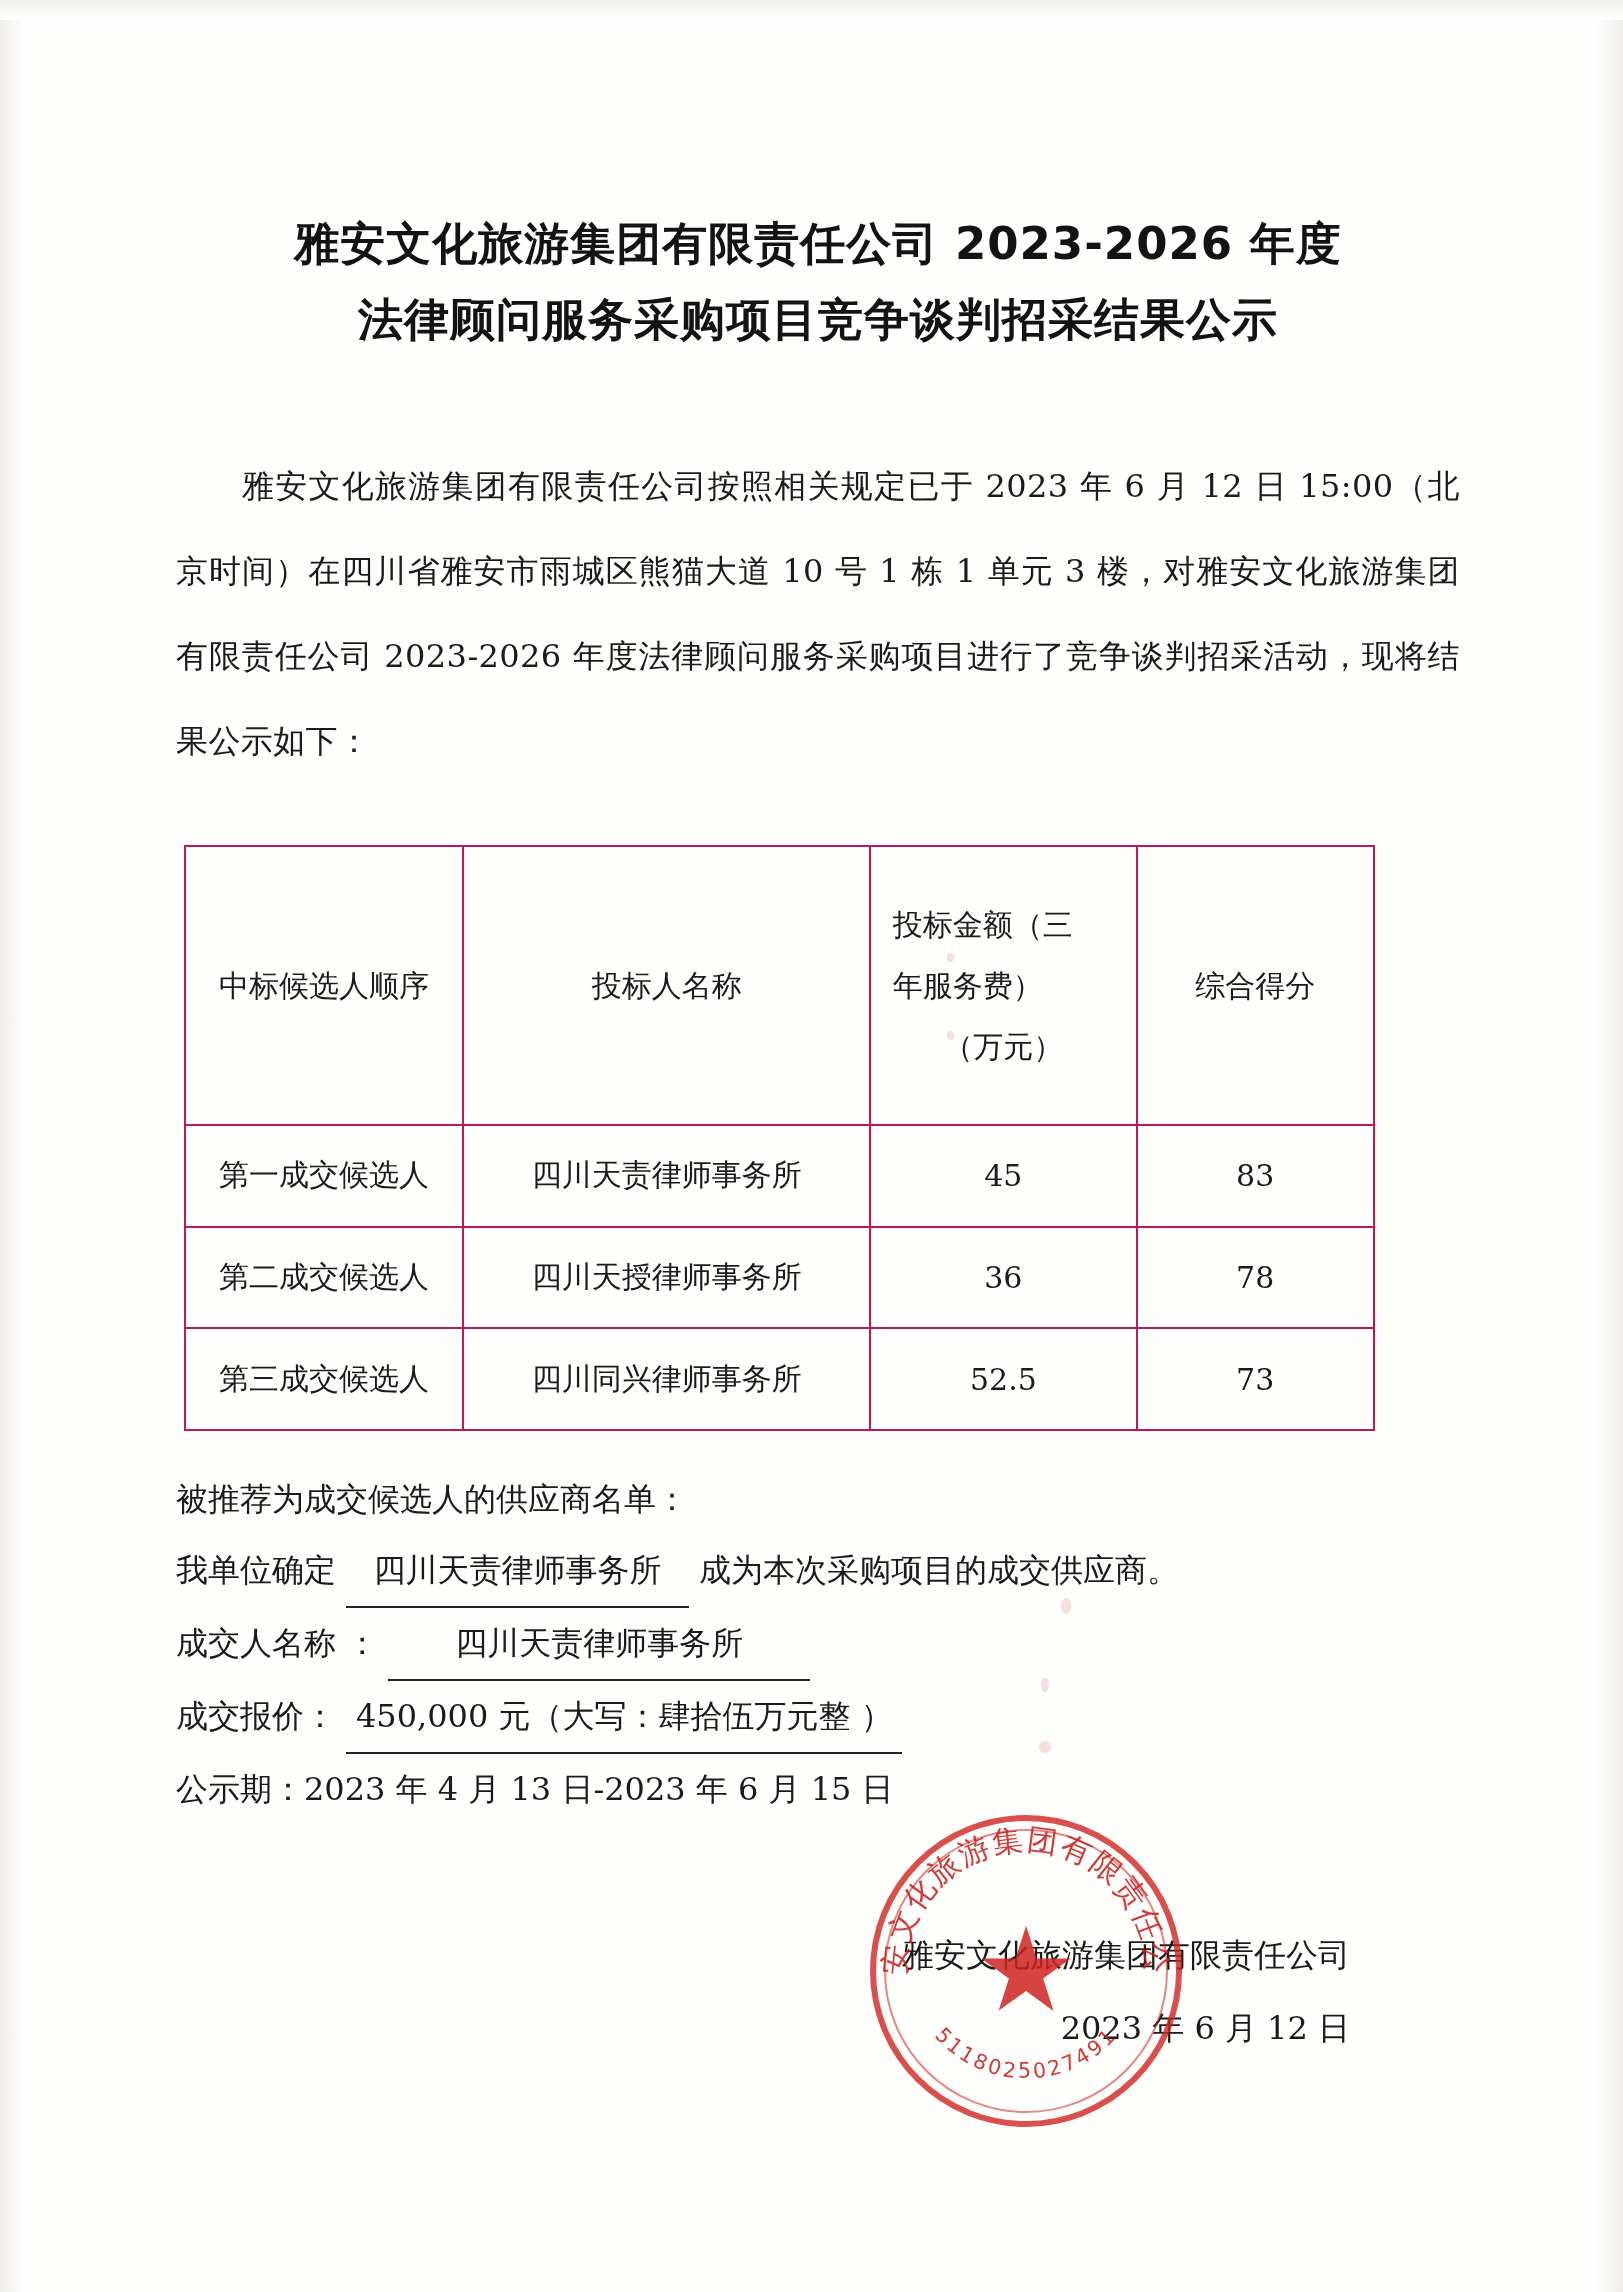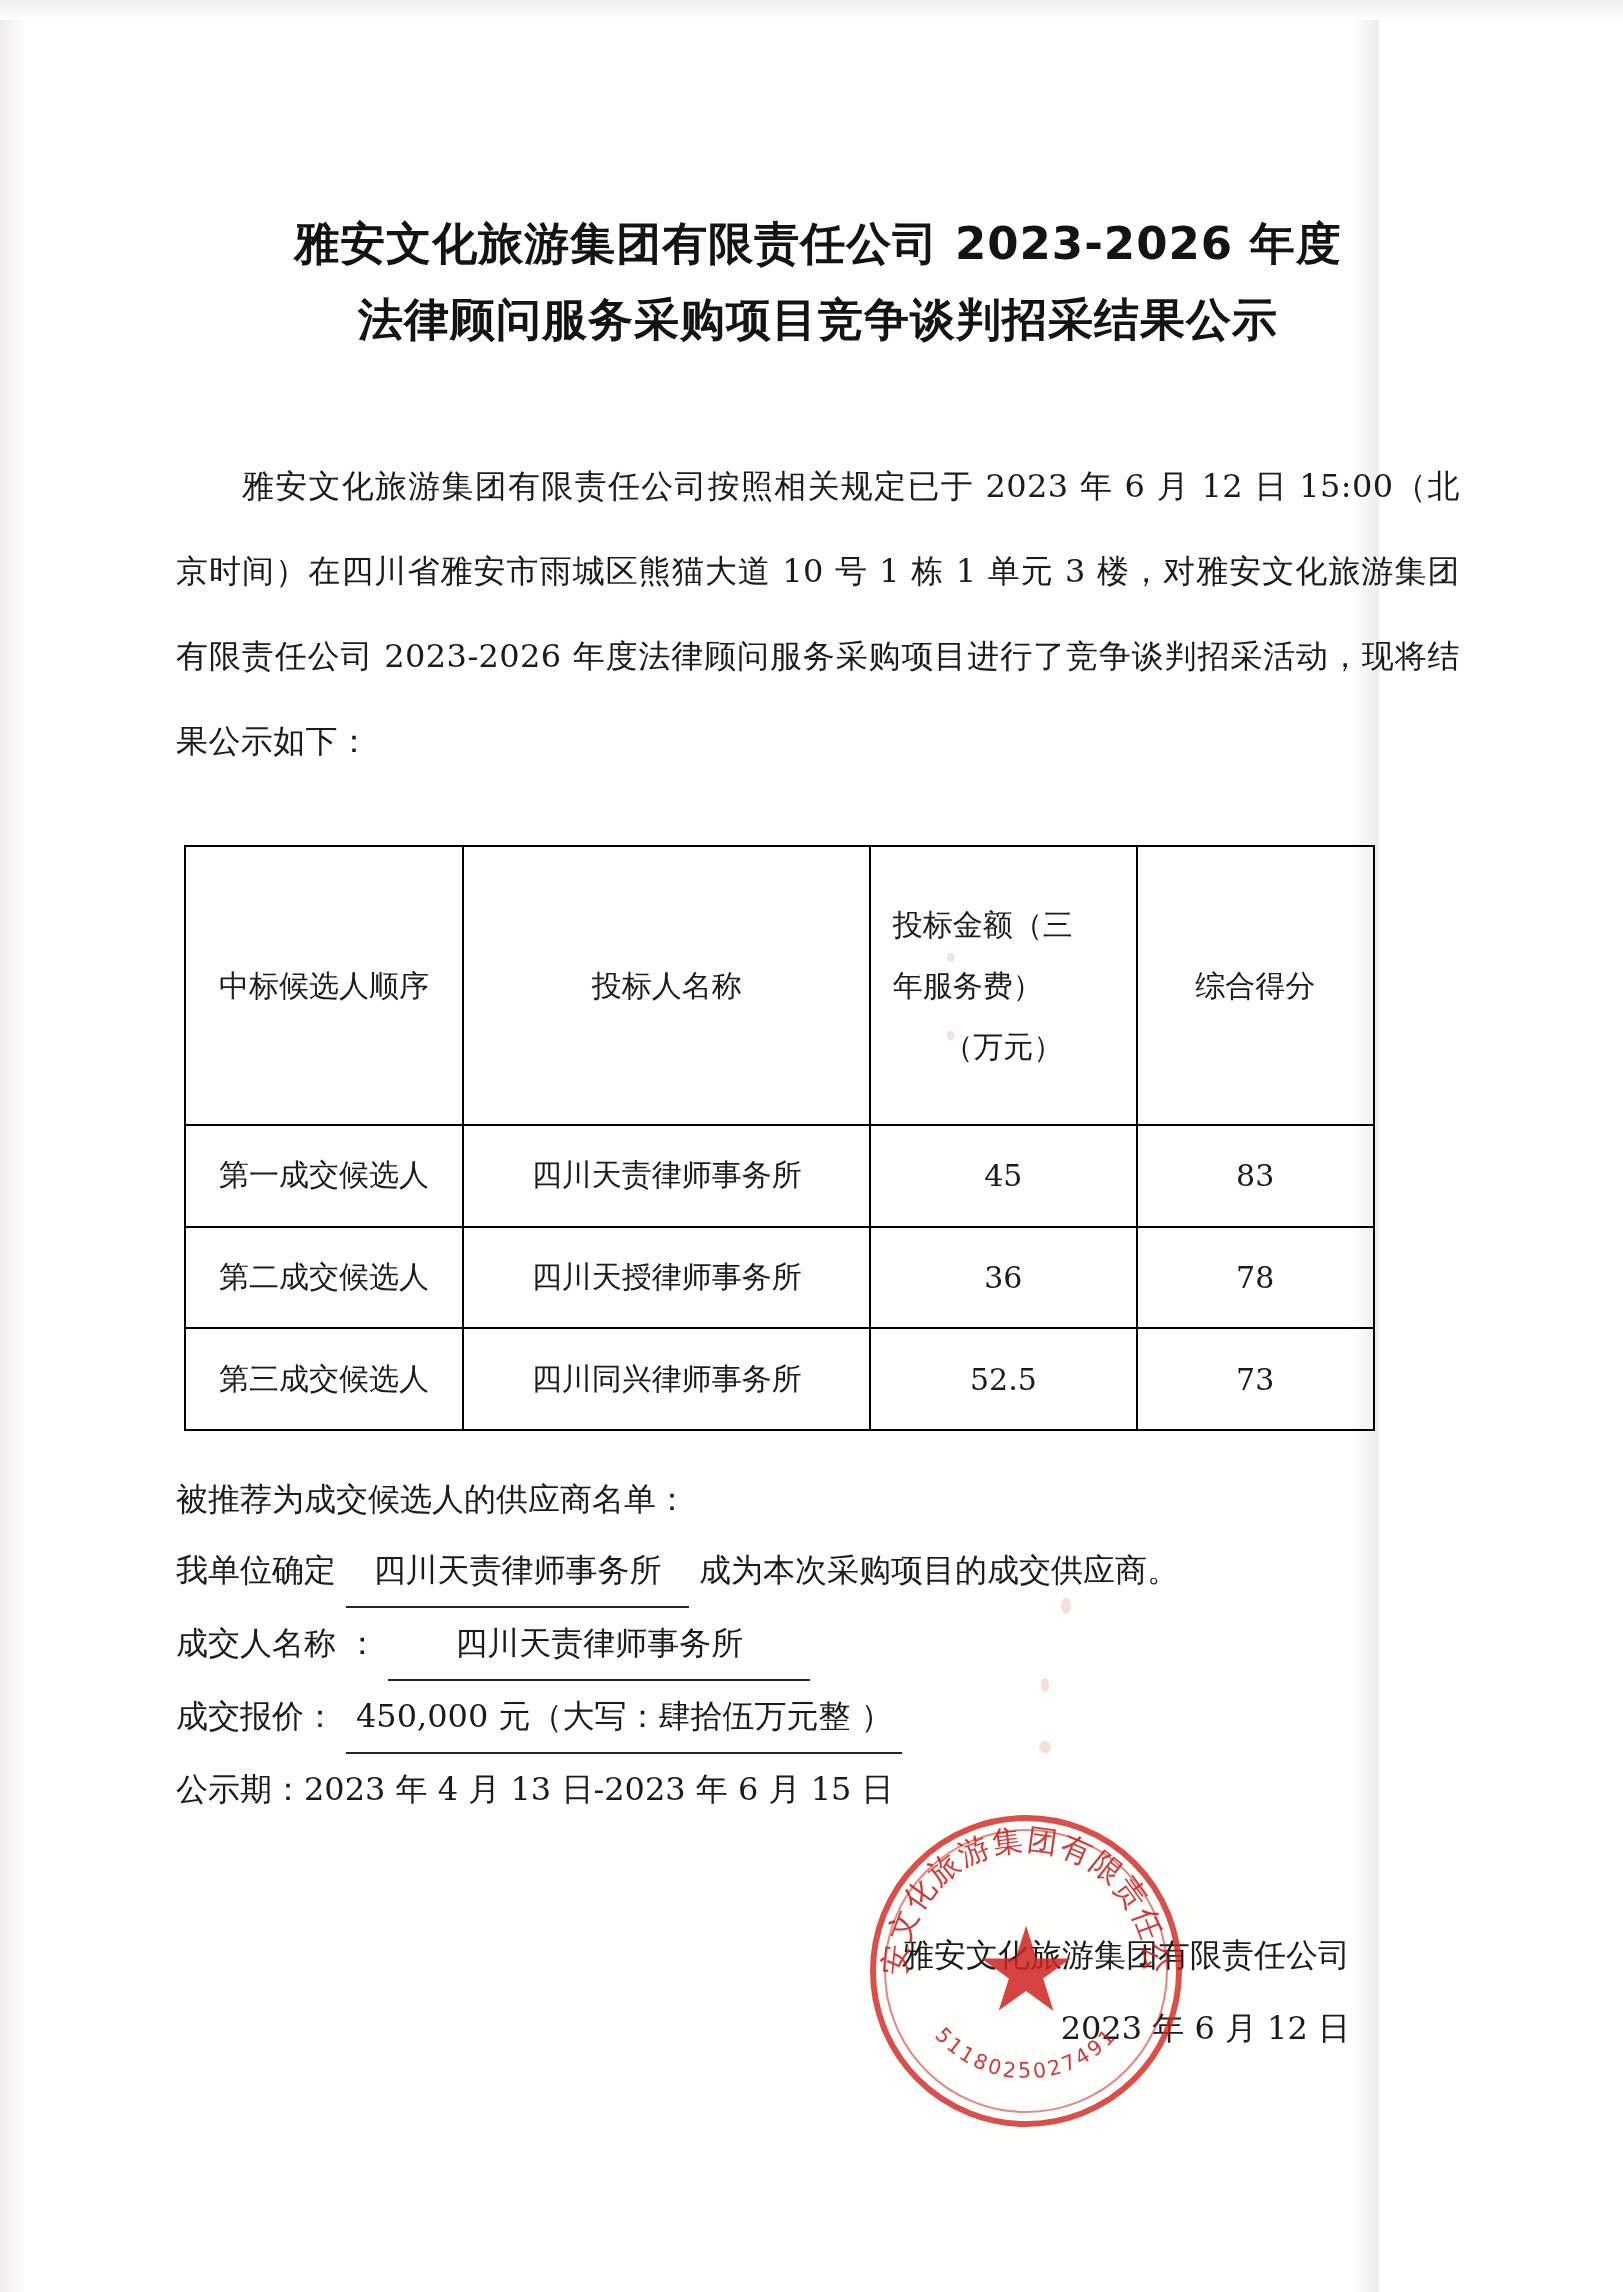--- a/index.html
+++ b/index.html
@@ -12,21 +12,21 @@
     height: 2293px;
     font-family: "DejaVu Serif", "Liberation Serif", serif;
     color: #1b1b1b;
     position: relative;
     overflow: hidden;
   }
   .page {
     position: absolute;
     left: 0;
     top: 0;
-    width: 1379px;
+    width: 1623px;
     height: 2293px;
     background: #fefefc;
   }
   
   .scan-edge-left {
     position: absolute; left: 0; top: 0; width: 25.5px; height: 2293px;
     background: linear-gradient(to right, #efeeea, #ffffff);
   }
   .scan-edge-right {
     position: absolute; right: 0; top: 0; width: 29px; height: 2293px;
@@ -67,21 +67,21 @@
   table.result-table {
     margin-top: 61px;
     border-collapse: collapse;
     width: 1191px;
     margin-left: 7.8px;
     font-size: 30px;
     color: #1b1b1b;
   }
   table.result-table th,
   table.result-table td {
-    border: 2px solid #000000;
+    border: 2px solid #be185d;
     text-align: center;
     vertical-align: middle;
     font-weight: normal;
     padding: 5.9px 3.9px;
   }
   table.result-table thead th {
     height: 265px;
     line-height: 61px;
   }
   table.result-table tbody td {

